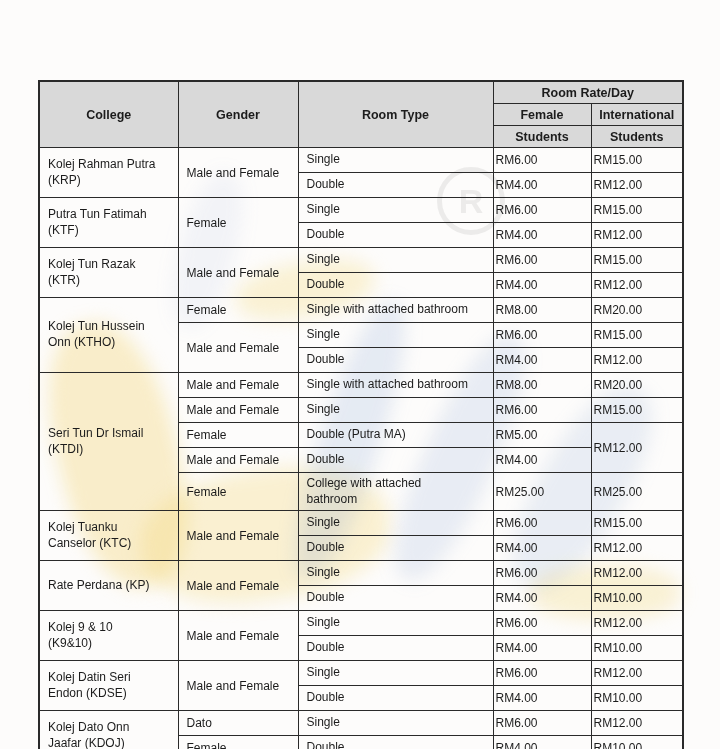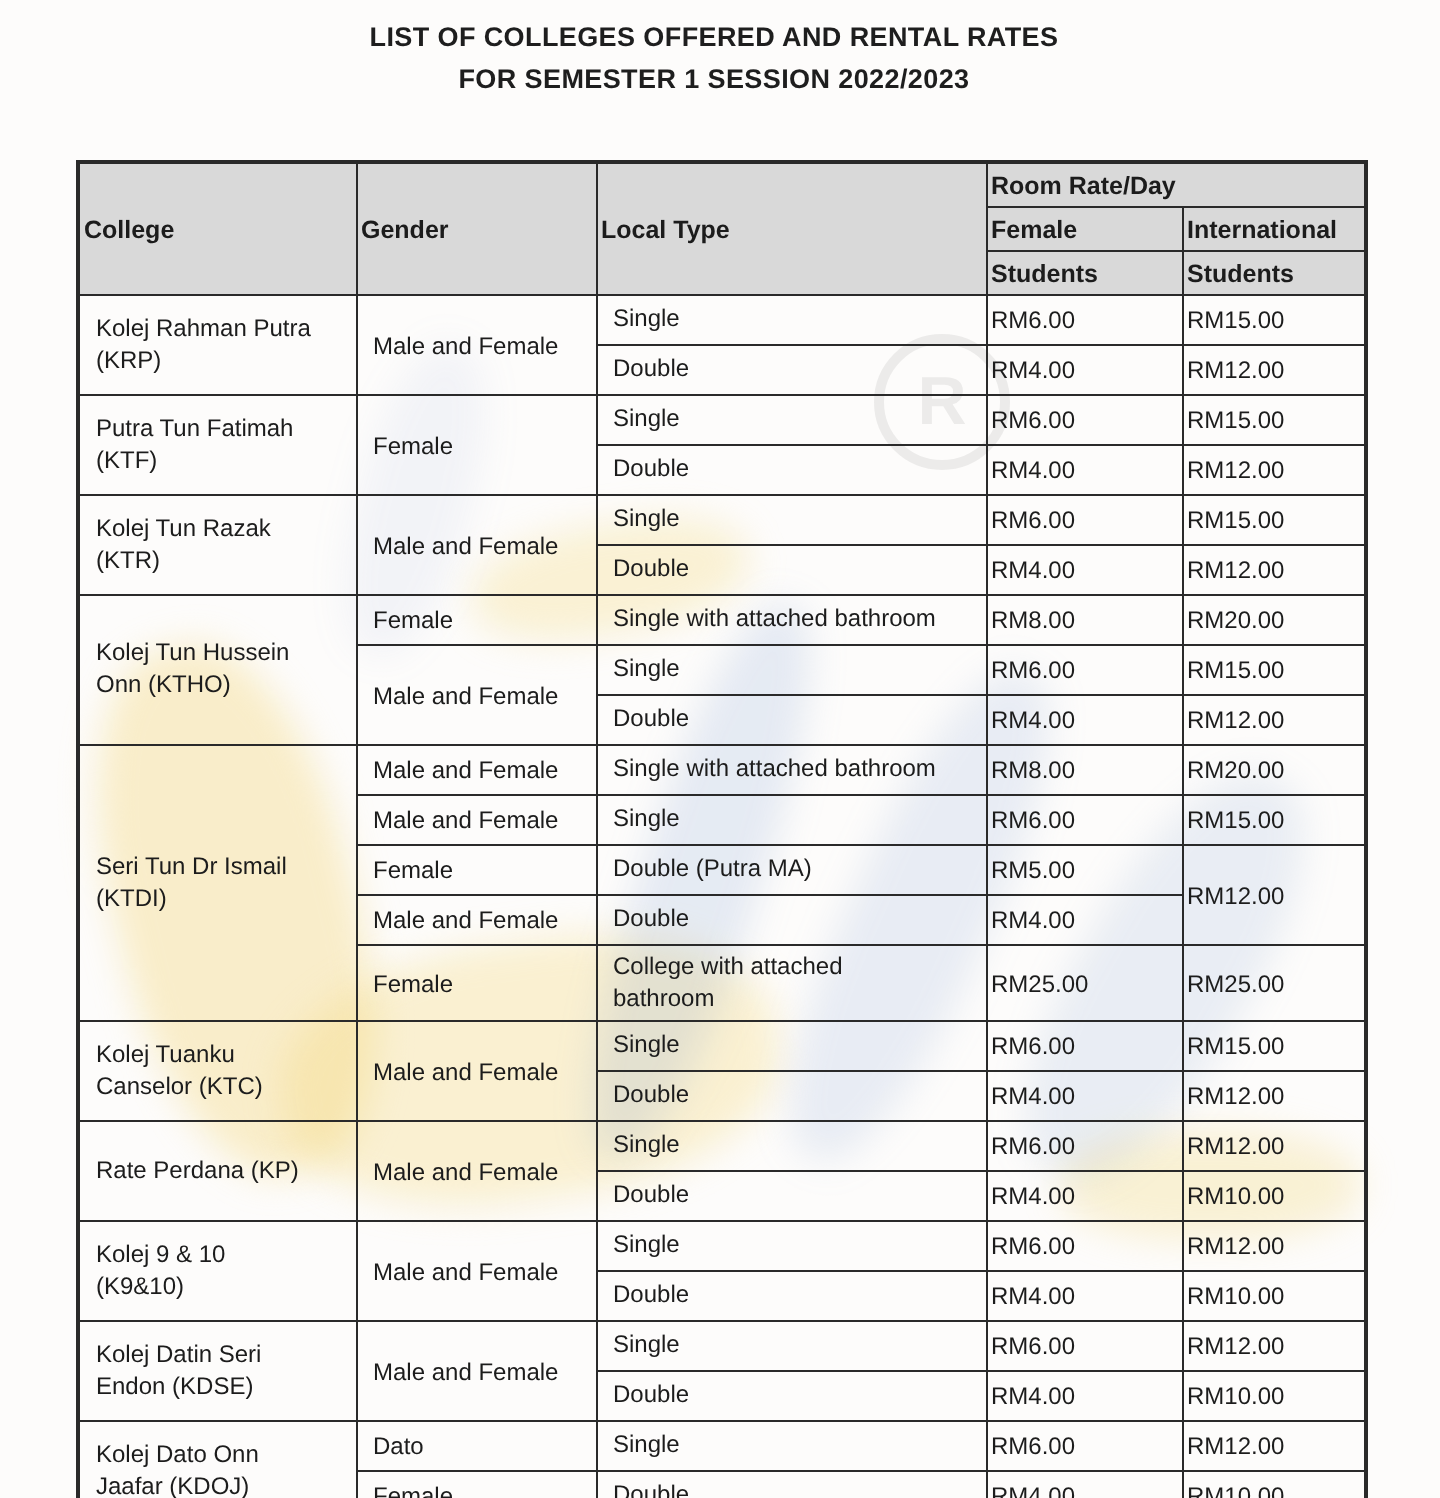--- a/index.html
+++ b/index.html
@@ -54,21 +54,21 @@
   table.rates th, table.rates td {
     border: 1px solid #2a2a2a;
     vertical-align: middle;
     overflow: hidden;
   }
   table.rates { border: 2px solid #2a2a2a; }
   thead th {
     background: #d9d9d9;
     font-weight: bold;
     font-size: 12.5px;
-    text-align: left;
+    text-align: center;
     height: 21px;
     padding: 0 2px;
   }
   tbody td { height: 22px; padding: 1px 4px 1px 8px; background: transparent; }
   tr.tall td { height: 35px; }
   td.col-college, td.col-room { white-space: pre-line; line-height: 1.3; }
   td.col-college, td.col-gender, td.col-room { text-align: left; }
   td.col-local, td.col-intl { text-align: left; padding: 1px 2px; }
   
   .zhihu-wm {
@@ -90,38 +90,34 @@
     <div class="wm-blob wm-y2"></div>
     <div class="wm-blob wm-y3"></div>
     <div class="wm-blob wm-y4"></div>
     <div class="wm-blob wm-b1"></div>
     <div class="wm-blob wm-b2"></div>
     <div class="wm-blob wm-b3"></div>
     <div class="wm-blob wm-b4"></div>
     <div class="wm-reg">R</div>
   </div>
 
-  <div class="title">
-    <div>LIST OF COLLEGES OFFERED AND RENTAL RATES</div>
-    <div>FOR SEMESTER 1 SESSION 2022/2023</div>
-  </div>
 
   <table class="rates">
     <colgroup>
       <col style="width:139px">
       <col style="width:120px">
       <col style="width:195px">
       <col style="width:98px">
       <col style="width:92px">
     </colgroup>
     <thead>
       <tr>
         <th rowspan="3">College</th>
         <th rowspan="3">Gender</th>
-        <th rowspan="3">Local Type</th>
+        <th rowspan="3">Room Type</th>
         <th colspan="2">Room Rate/Day</th>
       </tr>
       <tr>
         <th>Female</th>
         <th>International</th>
       </tr>
       <tr>
         <th>Students</th>
         <th>Students</th>
       </tr>

